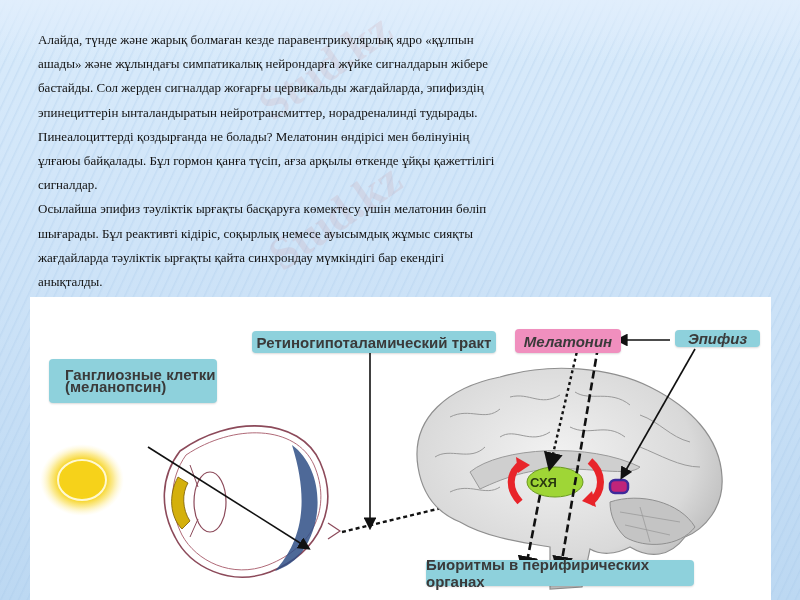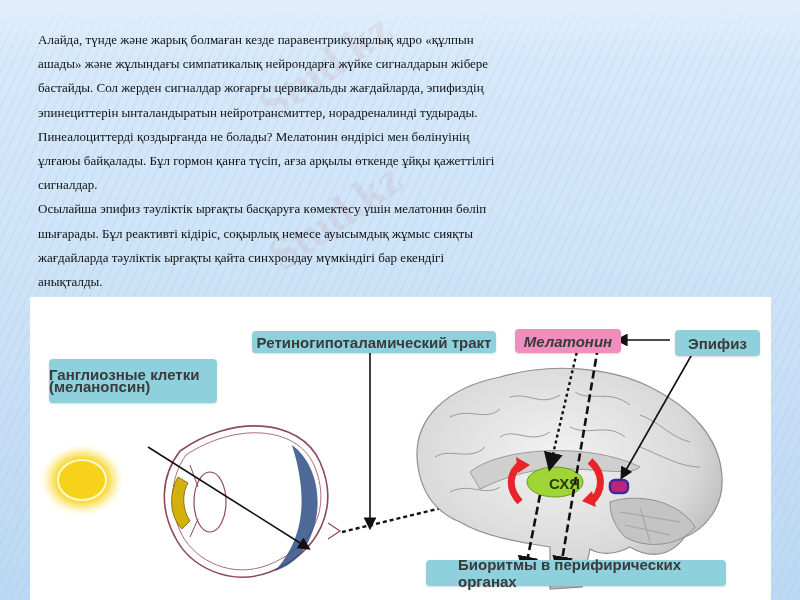--- a/index.html
+++ b/index.html
@@ -121,22 +121,22 @@
 
     <line x1="548" y1="50" x2="520" y2="170" stroke="#111" stroke-width="2.4" stroke-dasharray="3,3" marker-end="url(#arrowBlack)"></line>
     <line x1="568" y1="50" x2="530" y2="275" stroke="#111" stroke-width="2.6" stroke-dasharray="8,4" marker-end="url(#arrowBlack)"></line>
     <line x1="510" y1="198" x2="495" y2="275" stroke="#111" stroke-width="2.6" stroke-dasharray="8,4" marker-end="url(#arrowBlack)"></line>
 
     <line x1="665" y1="52" x2="592" y2="180" stroke="#111" stroke-width="1.6" marker-end="url(#arrowBlack)"></line>
 
     <line x1="640" y1="43" x2="588" y2="43" stroke="#111" stroke-width="1.6" marker-end="url(#arrowBlack)"></line>
   </svg>
 
-  <div class="label teal" style="left:19px;top:62px;width:168px;height:44px;box-sizing:border-box;line-height:12px;flex-direction:column;align-items:flex-start;justify-content:center;">
+  <div class="label teal" style="left:19px;top:62px;width:168px;height:44px;padding-left:16px;box-sizing:border-box;line-height:12px;flex-direction:column;align-items:flex-start;justify-content:center;">
     <span>Ганглиозные клетки</span>
     <span>(меланопсин)</span>
   </div>
   <div class="label teal" style="left:222px;top:34px;width:244px;height:22px;justify-content:center;">Ретиногипоталамический тракт</div>
   <div class="label pink" style="left:485px;top:32px;width:106px;height:24px;justify-content:center;font-style:italic;">Мелатонин</div>
-  <div class="label teal" style="left:645px;top:33px;width:85px;height:26px;justify-content:center;">Эпифиз</div>
-  <div style="position:absolute;left:500px;top:178px;width:50px;text-align:right;font-family:'Liberation Sans',sans-serif;font-size:15px;font-weight:bold;color:#2a3a10;">СХЯ</div>
-  <div class="label teal" style="left:396px;top:263px;width:268px;height:26px;justify-content:center;padding-left:32px;">Биоритмы в перифирических органах</div>
+  <div class="label teal" style="left:645px;top:33px;width:85px;height:17px;justify-content:center;font-style:italic;">Эпифиз</div>
+  <div style="position:absolute;left:500px;top:178px;width:50px;text-align:left;font-family:'Liberation Sans',sans-serif;font-size:13px;font-weight:bold;color:#2a3a10;">СХЯ</div>
+  <div class="label teal" style="left:396px;top:263px;width:268px;height:26px;justify-content:center;">Биоритмы в перифирических органах</div>
 </div>
 
 </body></html>

